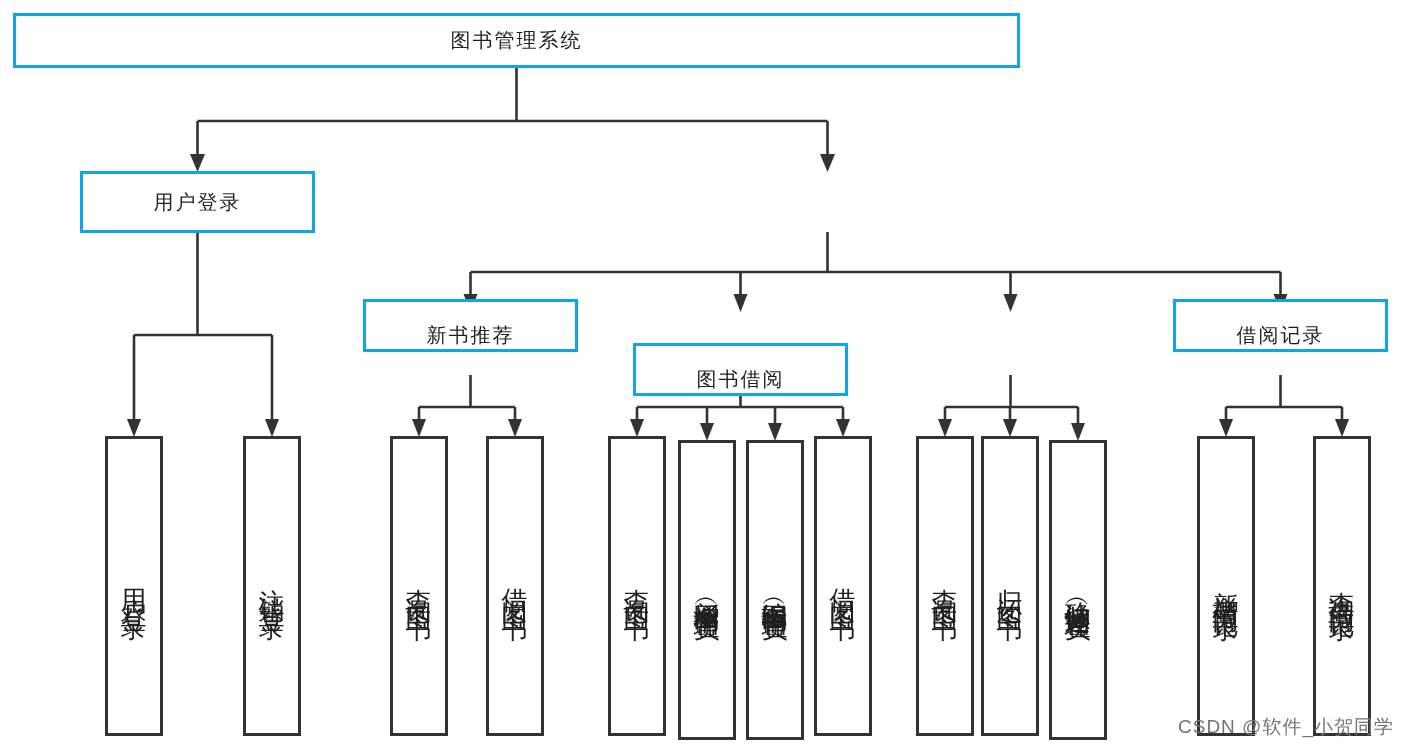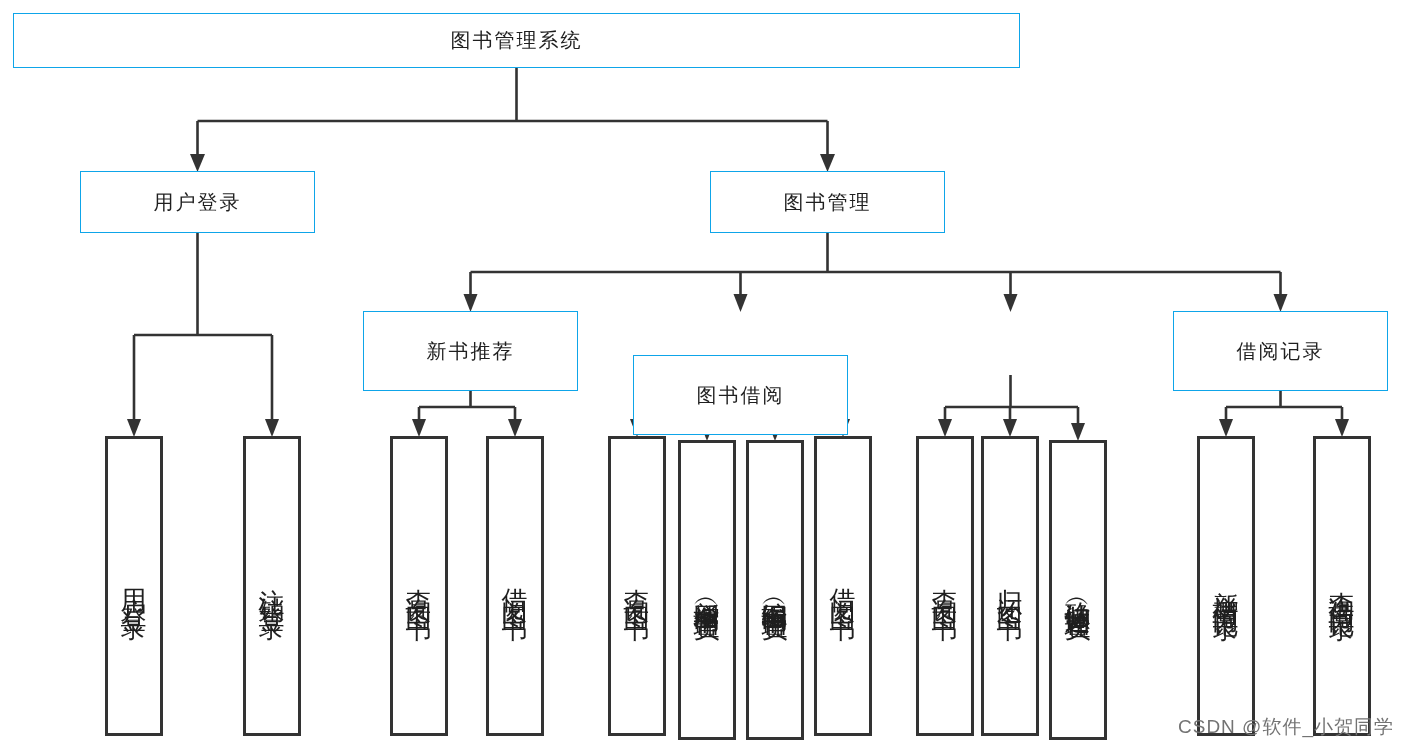--- a/index.html
+++ b/index.html
@@ -5,27 +5,27 @@
   html,body{margin:0;padding:0;background:#ffffff;}
   .canvas{
     position:relative;width:1405px;height:747px;background:#ffffff;
     font-family:"Liberation Sans",sans-serif;color:#1f1f1f;overflow:hidden;
   }
   svg.wires{position:absolute;left:0;top:0;z-index:1;}
   svg.wires path{stroke:#333333;stroke-width:2.6;fill:none;}
   svg.wires polygon{fill:#333333;stroke:none;}
   .hnode{
     position:absolute;box-sizing:border-box;z-index:2;
-    border:1px solid #0ea5e9;background:#ffffff;
+    border:3px solid #0ea5e9;background:#ffffff;
     display:flex;align-items:center;justify-content:center;
     font-size:20px;letter-spacing:2px;white-space:nowrap;
   }
   .root{left:13px;top:13px;width:1007px;height:55px;}
   .l2{top:171px;width:235px;height:62px;}
-  .l3{top:311px;width:215px;height:80px;}
+  .l3{top:299px;width:215px;height:53px;align-items:flex-end;}
   .vnode{
     position:absolute;box-sizing:border-box;z-index:2;
     border:3px solid #333333;background:#ffffff;
     width:58px;height:300px;top:436px;
     display:flex;align-items:center;justify-content:center;
     writing-mode:vertical-rl;text-orientation:mixed;
     font-size:26px;line-height:1;
   }
   .low{top:440px;}
   .s4{letter-spacing:9px;}
@@ -91,23 +91,20 @@
     </g>
   </svg>
 
   <div class="hnode root">
     <span>图书管理系统</span>
   </div>
 
   <div class="hnode l2" style="left:80px;">
     <span>用户登录</span>
   </div>
-  <div class="hnode l2" style="left:710px;">
-    <span>图书管理</span>
-  </div>
 
   <div class="hnode l3" style="left:363px;">
     <span>新书推荐</span>
   </div>
   <div class="hnode l3" style="left:633px;margin-top:44px;">
     <span>图书借阅</span>
   </div>
   <div class="hnode l3" style="left:1173px;">
     <span>借阅记录</span>
   </div>

